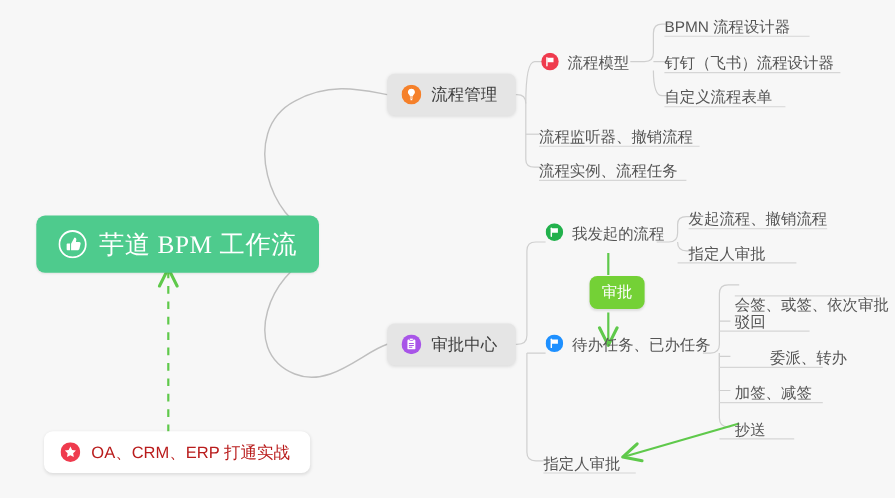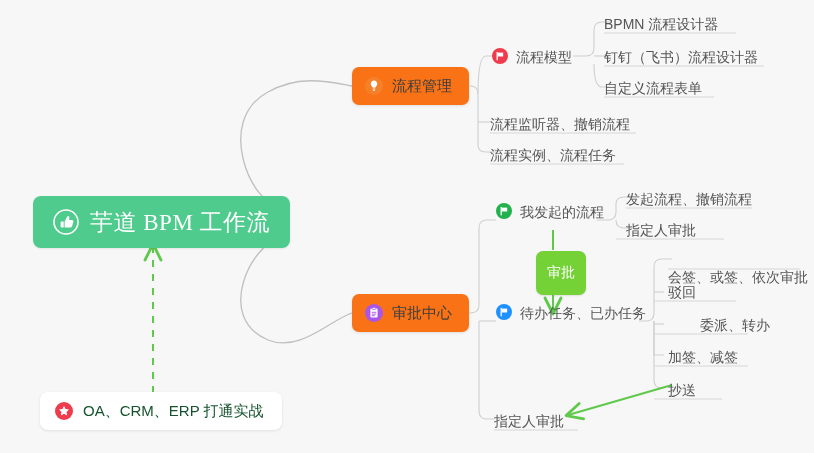--- a/index.html
+++ b/index.html
@@ -48,38 +48,38 @@
     height: 52px;
     color: #ffffff;
     font-size: 23px;
     letter-spacing: 0.5px;
     box-shadow: 0 1px 2px rgba(0,0,0,0.08);
   }
   .root-node .label { margin-left: 11px; font-family: Liberation Serif, serif; }
 
   
   .branch-node {
-    background: #f97316;
+    background: #e5e5e5;
     border-radius: 7px;
     padding: 0 17px 0 13px;
     height: 38px;
     color: #3d3d3d;
     font-size: 15px;
     box-shadow: 0 1px 3px rgba(0,0,0,0.10);
     justify-content: center;
   }
   .branch-node .label { margin-left: 9px; }
 
   
   .callout-node {
     background: #ffffff;
     border-radius: 8px;
     padding: 0 18px 0 15px;
     height: 38px;
-    color: #14532d;
+    color: #b91c1c;
     font-size: 15px;
     box-shadow: 0 1px 3px rgba(0,0,0,0.10);
   }
   .callout-node .label { margin-left: 10px; }
 
   
   .leaf-node {
     color: #555555;
     font-size: 14px;
     padding-bottom: 4px;
@@ -89,21 +89,21 @@
   .leaf-node .label { line-height: 1; }
   .leaf-node.with-icon .label { margin-left: 8px; }
 
   
   .pill-node {
     background: #74d136;
     border-radius: 7px;
     color: #ffffff;
     font-size: 14px;
     padding: 0 11px;
-    height: 44px;
+    height: 30px;
     justify-content: center;
     box-shadow: 0 1px 2px rgba(0,0,0,0.10);
   }
 
   
   .icon { display: inline-flex; flex: 0 0 auto; }
   .icon svg { display: block; }
 </style>
 </head>
 <body>

